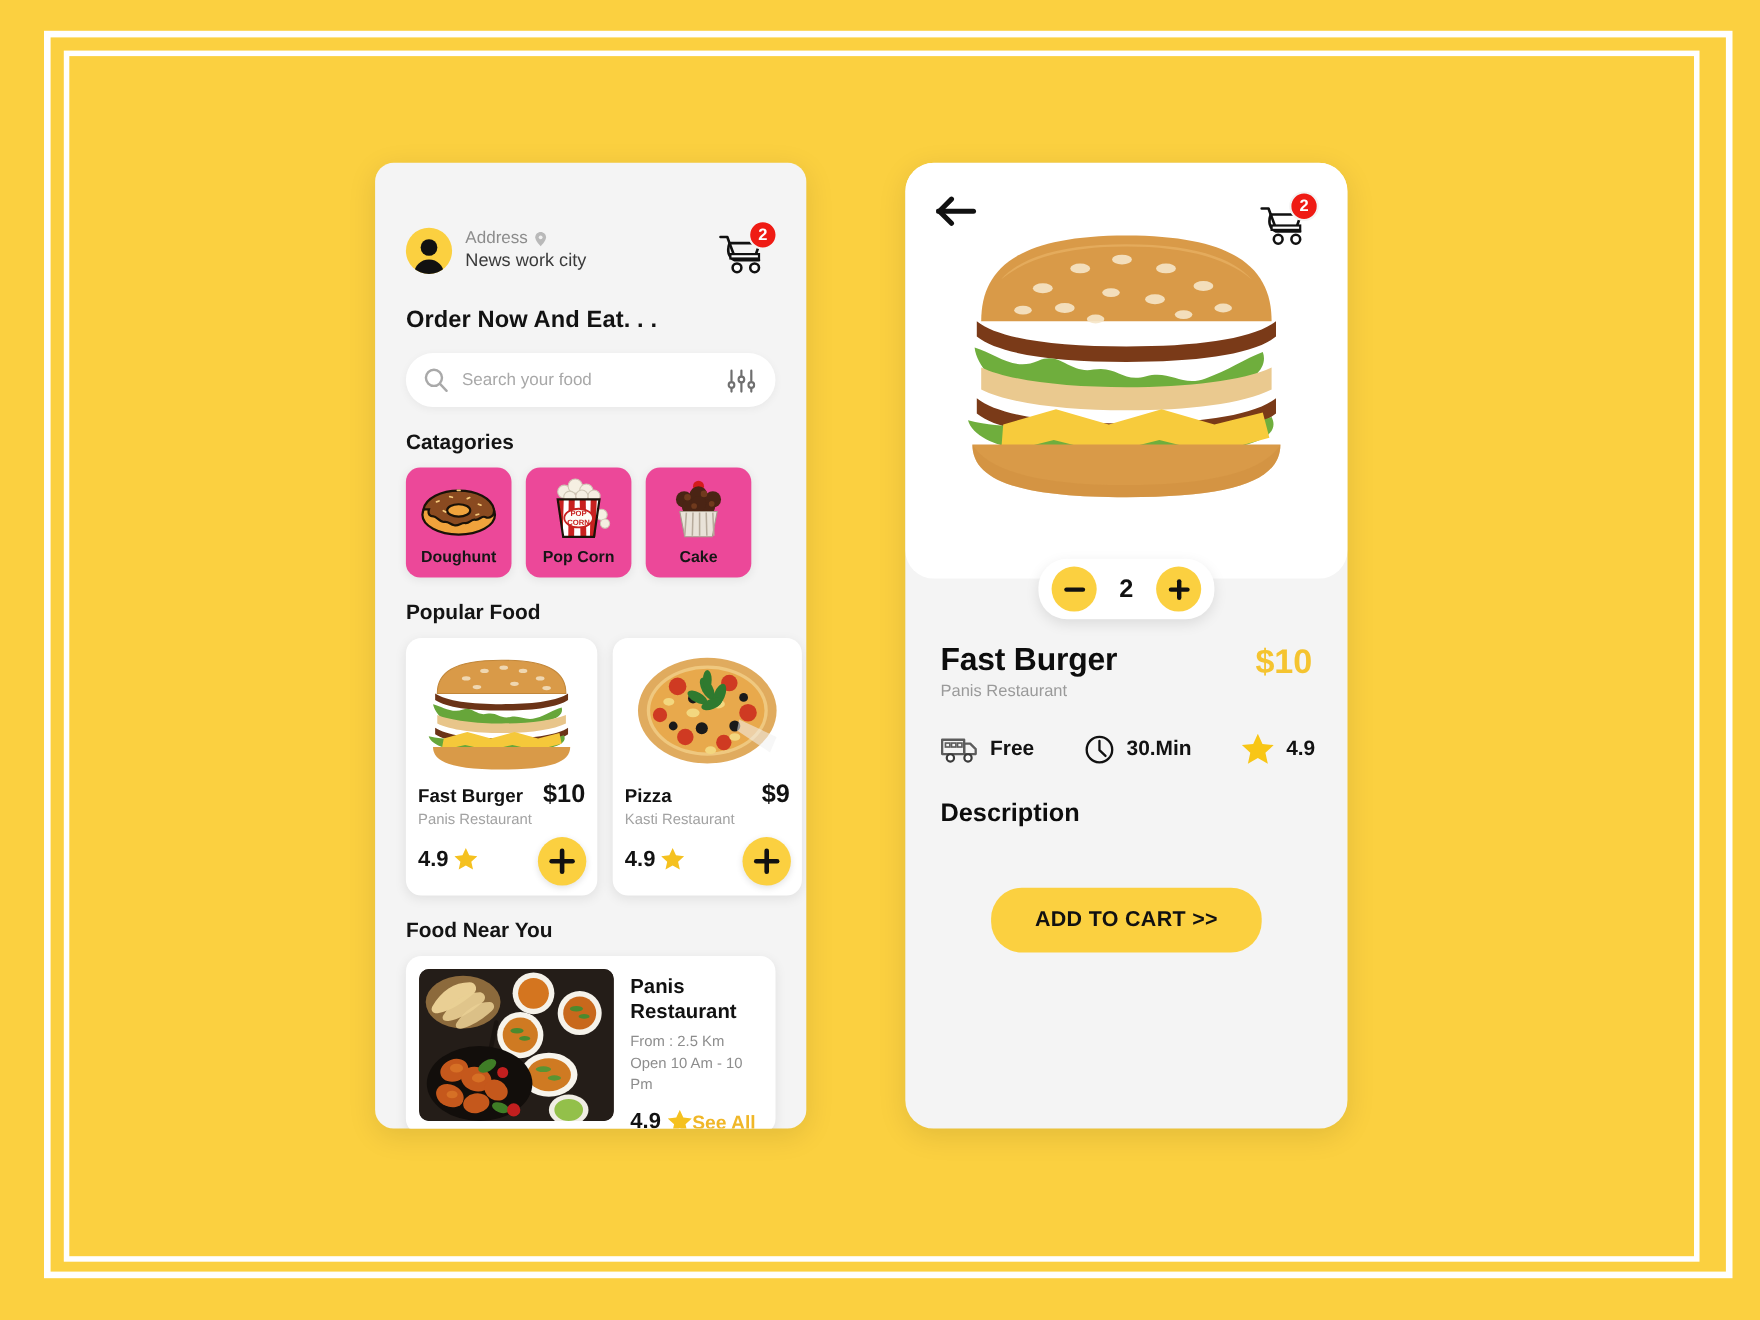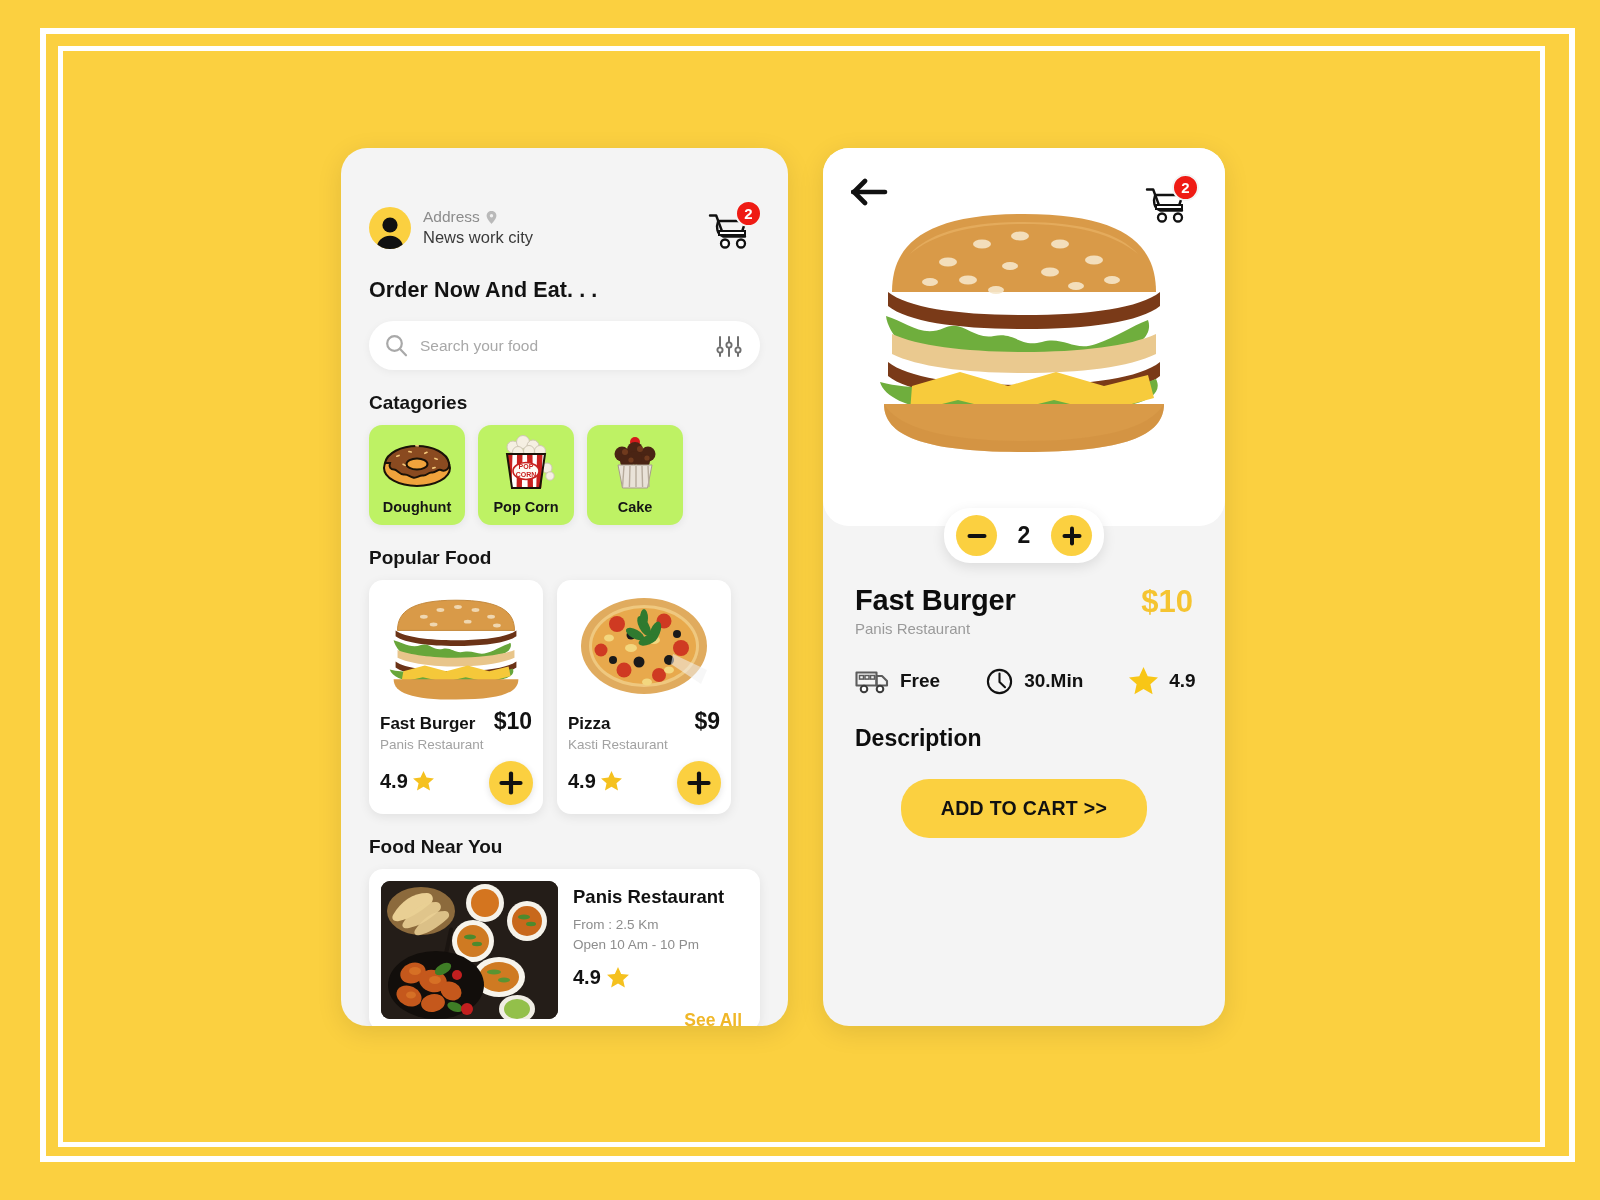--- a/index.html
+++ b/index.html
@@ -31,21 +31,21 @@
   }
 
   
   .phone {
     position: absolute;
     background: #f4f4f4;
     border-radius: 26px;
     box-shadow: 0 6px 26px rgba(0,0,0,0.10);
     overflow: hidden;
   }
-  .phone-left  { left: 341px; top: 148px; width: 447px; height: 878px; }
+  .phone-left  { left: 341px; top: 148px; width: 392px; height: 878px; border-radius: 17px; }
   .phone-right { left: 823px; top: 148px; width: 402px; height: 878px; }
 
   
   .home-pad { padding: 0 28px; }
 
   .home-header {
     display: flex; align-items: center;
     justify-content: space-between;
     padding: 56px 28px 0 28px;
   }
@@ -98,21 +98,21 @@
   .search-bar input::placeholder { color: #a8a8a8; }
 
   .sec-title {
     font-size: 19px; font-weight: bold; color: #141414;
     margin: 22px 0 11px 0;
   }
 
   .cat-row { display: flex; gap: 13px; }
   .cat-card {
     width: 96px; height: 100px;
-    background: #bef264; border-radius: 13px;
+    background: #ec4899; border-radius: 13px;
     box-shadow: 0 2px 9px rgba(0,0,0,0.07);
     display: flex; flex-direction: column;
     align-items: center; justify-content: space-between;
     padding: 9px 0 10px 0;
   }
   .cat-art { height: 56px; display: flex; align-items: center; justify-content: center; }
   .cat-label { font-size: 14.5px; font-weight: bold; color: #161616; }
 
   .pop-row { display: flex; gap: 14px; margin-top: 2px; }
   .pop-card {
@@ -221,21 +221,21 @@
   .info-item { display: flex; align-items: center; gap: 11px; justify-content: space-between; }
   .info-text { font-size: 19px; font-weight: bold; color: #121212; }
 
   .desc-title { font-size: 23px; font-weight: bold; color: #0d0d0d; margin-top: 30px; }
   .desc-body {
     font-size: 15.5px; font-weight: bold; color: #9c9c9c;
     line-height: 1.45; margin-top: 10px;
   }
   .reed-more { color: #111111; font-weight: bold; }
 
-  .cta-wrap { display: flex; justify-content: center; margin-top: 27px; }
+  .cta-wrap { display: flex; justify-content: center; margin-top: 55px; }
   .cta {
     background: #fbd040; border: none; cursor: pointer;
     border-radius: 28px;
     padding: 18px 40px;
     font-family: "Liberation Sans", sans-serif;
     font-size: 19.5px; font-weight: bold; color: #111;
     letter-spacing: .3px;
   }
 </style>
 </head>

